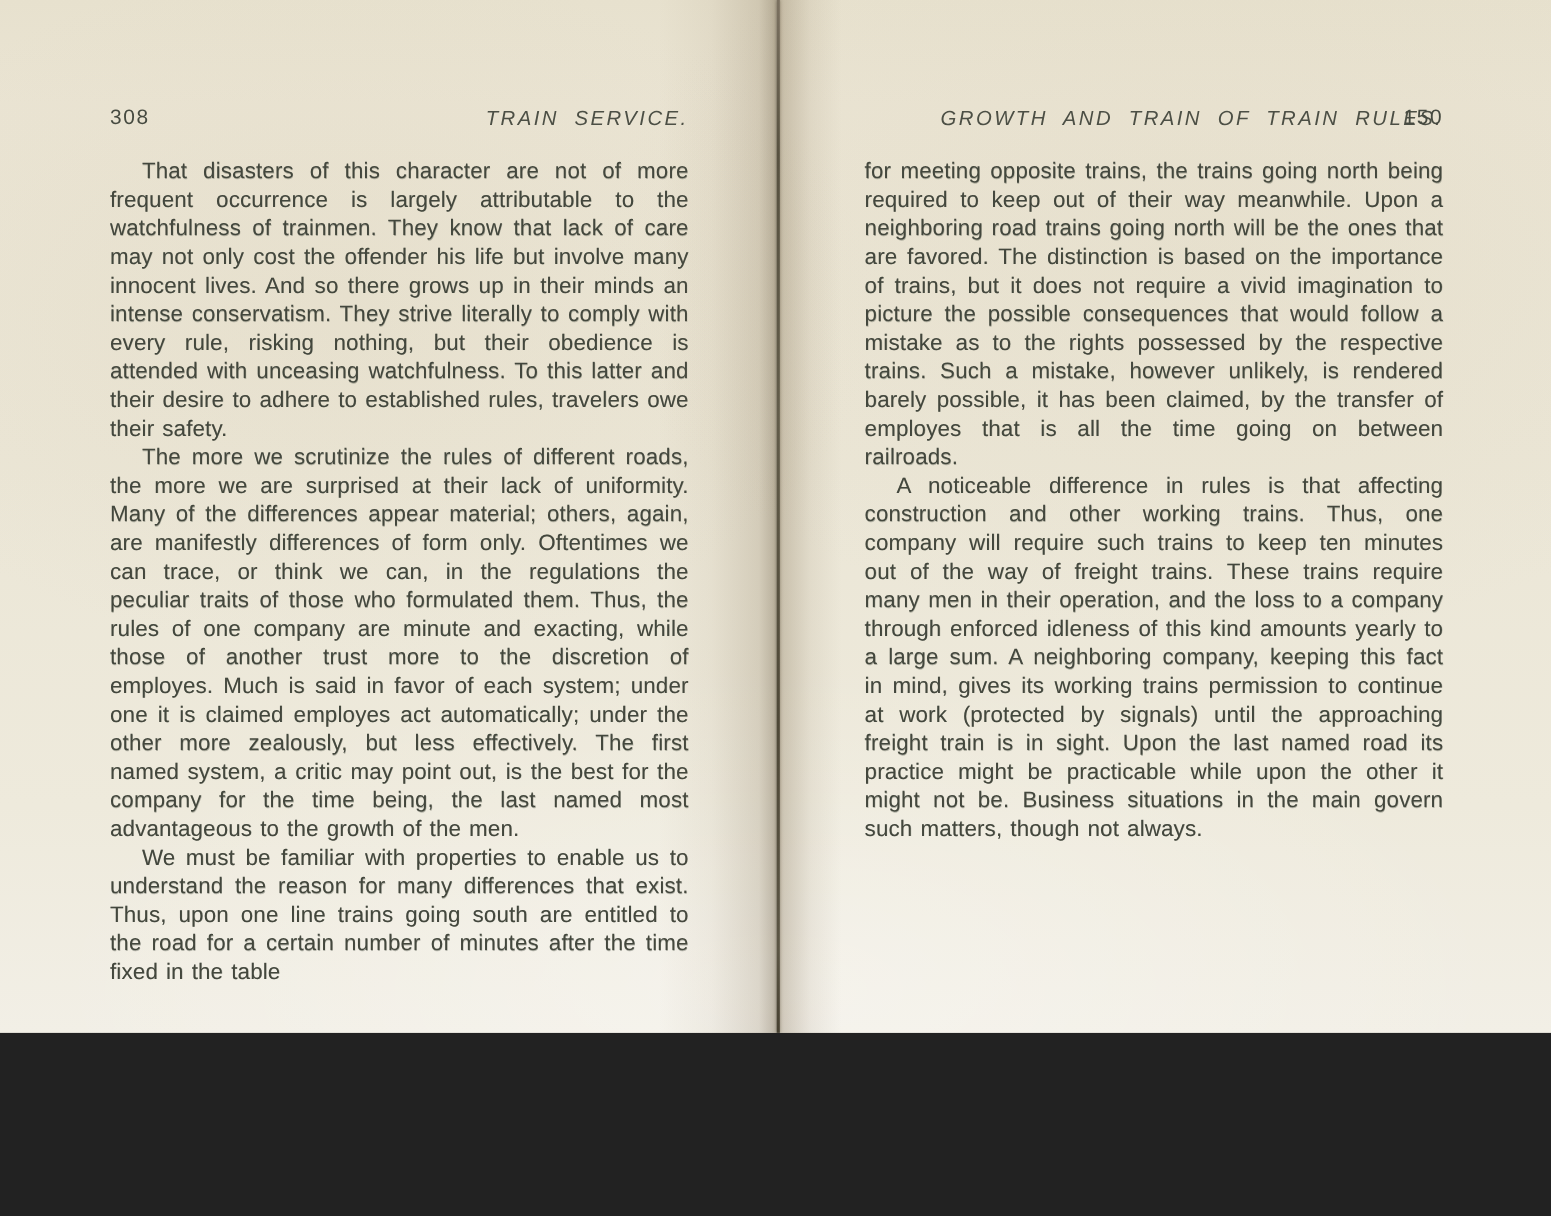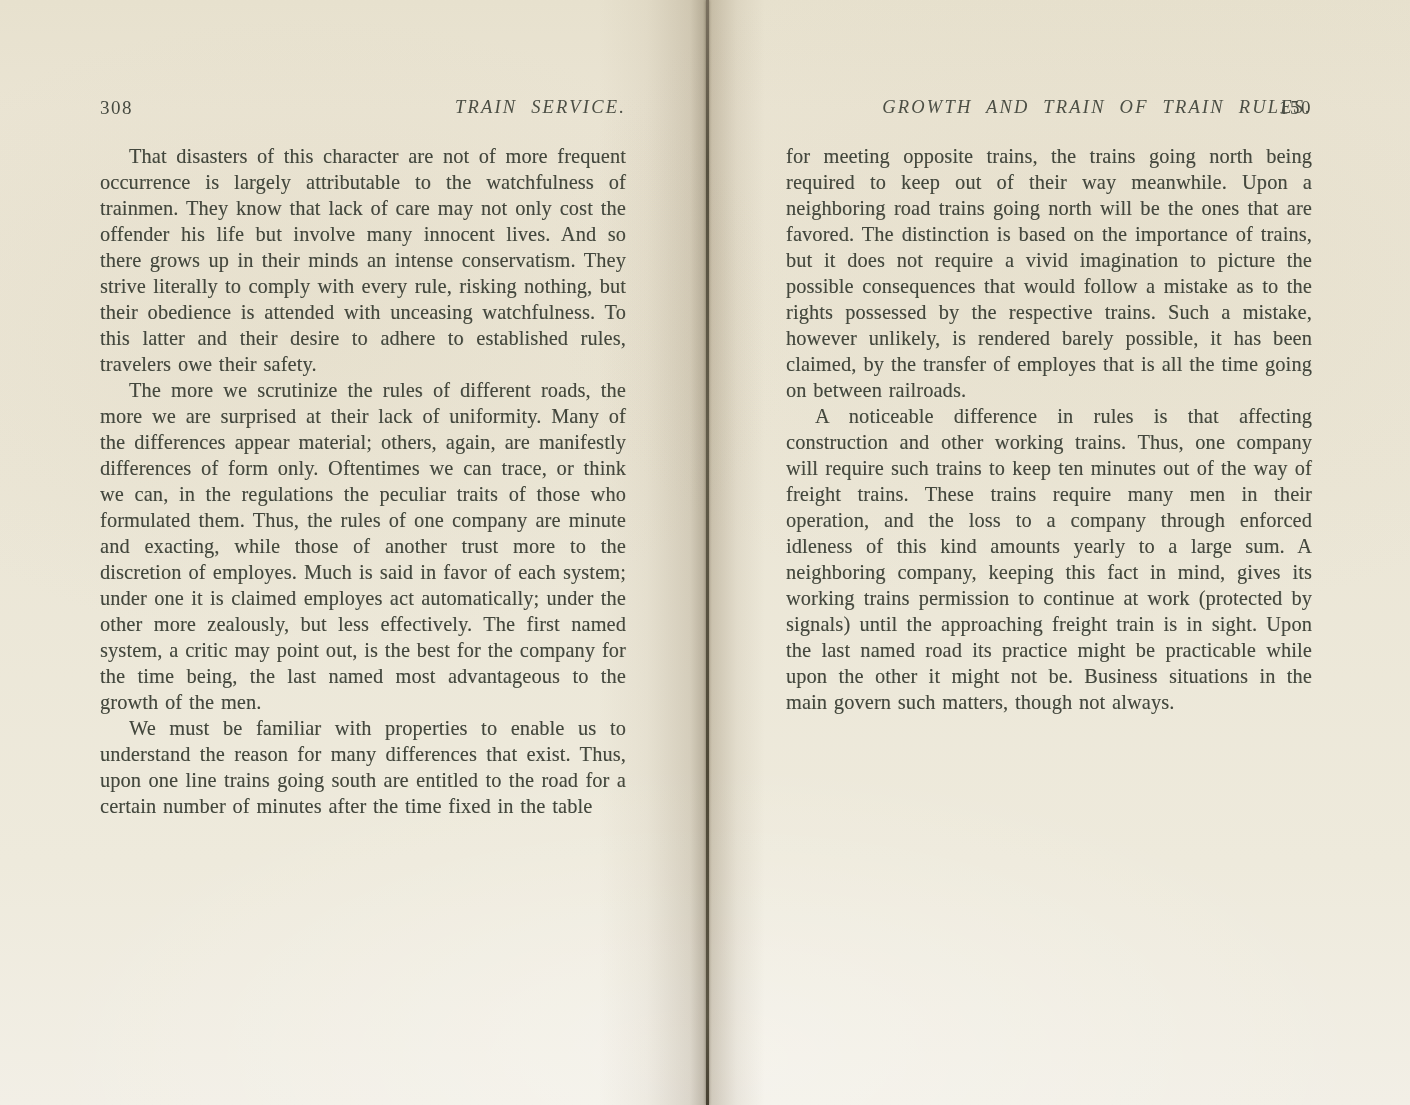--- a/index.html
+++ b/index.html
@@ -3,24 +3,24 @@
 <meta charset="utf-8">
 <style>
   html, body {
     margin: 0;
     padding: 0;
     background: #222;
   }
   .scan-canvas {
     position: relative;
     width: 1410px;
-    height: 1105px;
+    height: 939px;
     overflow: hidden;
     background: linear-gradient(180deg, #e7e1ce 0%, #eae4d3 10%, #ebe6d6 45%, #eeeadc 78%, #f2efe6 100%);
-    font-family: Liberation Serif, serif;
+    font-family: Liberation Sans, sans-serif;
   }
   
   .paper-texture {
     position: absolute; inset: 0; pointer-events: none;
     background:
       radial-gradient(ellipse 700px 450px at 22% 30%, rgba(214,203,176,0.20), rgba(214,203,176,0) 70%),
       radial-gradient(ellipse 800px 500px at 78% 25%, rgba(210,199,170,0.16), rgba(210,199,170,0) 70%),
       radial-gradient(ellipse 900px 400px at 50% 96%, rgba(255,255,255,0.30), rgba(255,255,255,0) 75%);
   }
   

